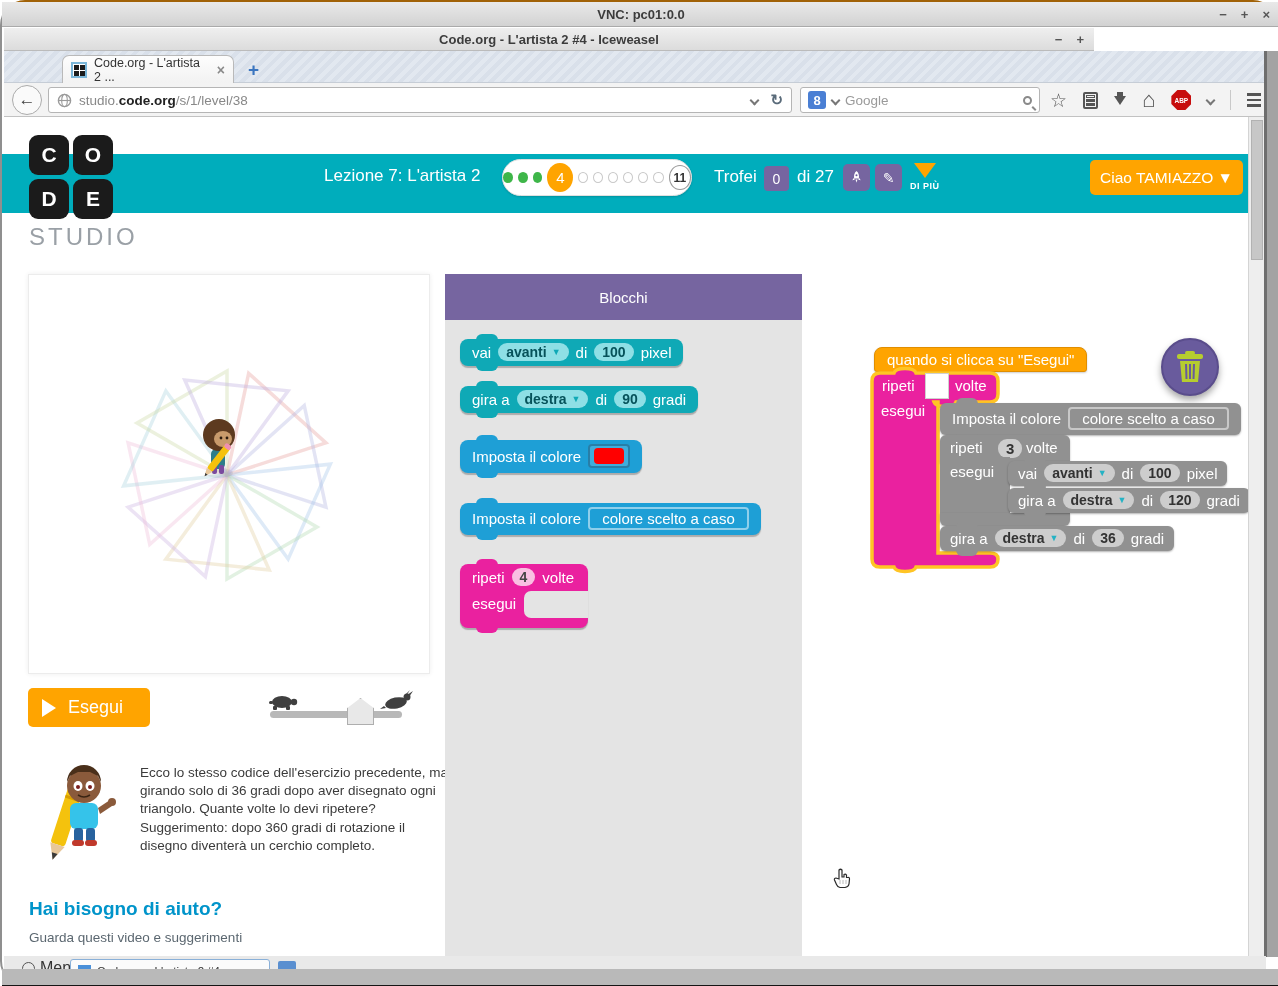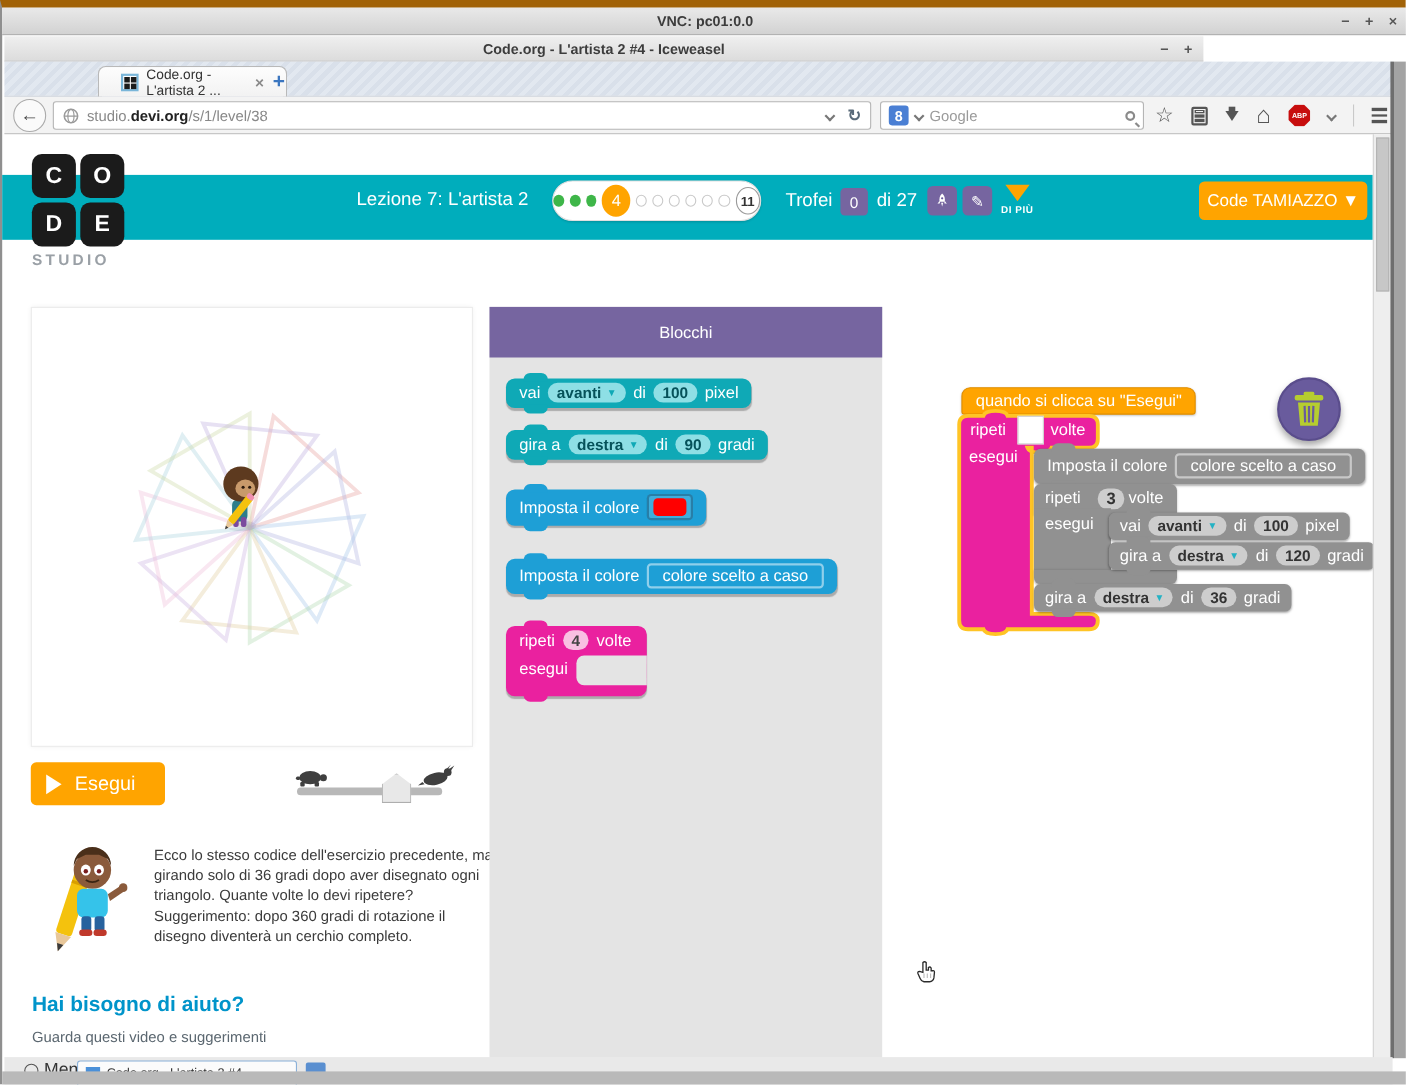--- a/index.html
+++ b/index.html
@@ -1,19 +1,19 @@
 <!DOCTYPE html>
 <html><head>
 <meta charset="utf-8">
 <style>
   * { margin:0; padding:0; box-sizing:border-box; }
   html,body { width:1278px; height:986px; overflow:hidden; background:#fff;
               font-family:"Liberation Sans", sans-serif; }
   #screen { position:relative; width:1278px; height:986px; background:#fff;
-            border-left:2px solid #8f8f8f; border-top:7px solid #a16207; }
+            border-left:2px solid #8f8f8f; border-top:2px solid #a16207;border-radius:25px; }
   .abs { position:absolute; }
 
   
   .vnc-titlebar { left:0; top:0; width:1278px; height:25px;
     background:linear-gradient(#e9e9e9,#d2d2d2); border-bottom:1px solid #aaa;
     display:flex; align-items:center; justify-content:center;
     font-size:13px; font-weight:bold; color:#3c3c3c; }
   .app-titlebar { left:2px; top:26px; width:1090px; height:23px;
     background:linear-gradient(#efefef,#dcdcdc); border-bottom:1px solid #bbb;
     display:flex; align-items:center; justify-content:center;
@@ -21,22 +21,22 @@
   .win-controls { position:absolute; right:10px; top:0; height:100%;
     display:flex; gap:14px; align-items:center; font-size:13px; color:#555; font-weight:bold;}
   .win-controls span { cursor:default; }
 
   
   .tabstrip { left:2px; top:49px; width:1262px; height:32px;
     background:repeating-linear-gradient(135deg,#e2e8f0 0 4px,#d9e0ea 4px 8px);
     border-bottom:1px solid #c6cdd6; }
   .tab { position:absolute; left:58px; top:4px; width:172px; height:28px;
     background:linear-gradient(#fdfdfd,#f2f2f2); border:1px solid #b9b9b9; border-bottom:none;
-    border-radius:7px 7px 0 0; display:flex; align-items:center; gap:7px; padding:0 20px;
-    font-size:12.5px; color:#333;margin-left:27px; }
+    border-radius:7px 7px 0 0; display:flex; align-items:center; gap:7px; padding:0 8px;
+    font-size:12.5px; color:#333; }
   .favicon { width:16px; height:16px; background:#fff; border:2px solid #7ab6d9;
     display:grid; grid-template-columns:5px 5px; grid-template-rows:5px 5px; gap:1px;
     padding:1px; }
   .favicon i { background:#1b1b1b; }
   .tab-close { margin-left:auto; color:#8a8a8a; font-size:14px; font-weight:bold; }
   .newtab { position:absolute; left:244px; top:8px; font-size:19px; font-weight:bold; color:#3b76c0; }
 
   
   .navbar { left:2px; top:81px; width:1262px; height:34px; background:#f3f3f3;
     border-bottom:1px solid #c2c2c2; display:flex; align-items:center; }
@@ -80,21 +80,21 @@
     background:#c7c7c7; border:1px solid #b2b2b2; }
   .right-border { left:1262px; top:49px; width:16px; height:906px;
     background:linear-gradient(90deg,#6e6e6e 0 3px,#a3a3a3 3px); }
 
   
   .teal-band { left:0; top:152px; width:1246px; height:59px; background:#00adbc; }
   .logo { left:27px; top:133px; width:88px; height:114px; }
   .logo-grid { display:grid; grid-template-columns:40px 40px; grid-template-rows:40px 40px; gap:4px; }
   .logo-tile { background:#1b1b1b; border-radius:9px; color:#fff; font-size:21px; font-weight:bold;
     display:flex; align-items:center; justify-content:center; }
-  .logo-sub { margin-top:4px; color:#9aa0a6; font-weight:bold; font-size:14px; letter-spacing:3px; }
+  .logo-sub { margin-top:4px; color:#9aa0a6; font-weight:normal; font-size:24px; letter-spacing:3px; }
   .lesson-title { left:322px; top:164px; color:#fff; font-size:17px; }
   .progress-pill { left:500px; top:157px; width:190px; height:37px; background:#fff;
     border:1px solid #e0e0e0; border-radius:19px; box-shadow:0 1px 2px rgba(0,0,0,.15);
     display:flex; align-items:center; justify-content:center; gap:5px; }
   .dot { width:11px; height:11px; border-radius:50%; }
   .dot.done { background:#3eb649; }
   .dot.empty { background:#fff; border:1.5px solid #c9c9c9; }
   .dot.current { width:29px; height:29px; background:#ffa400; color:#fff; font-size:15px;
     display:flex; align-items:center; justify-content:center; }
   .dot.last { width:25px; height:25px; background:#fff; border:1.5px solid #9a9a9a; color:#333;
@@ -222,21 +222,21 @@
 
   <div class="abs navbar">
     <div class="back-btn">←</div>
     <div class="urlbar">
       <svg width="15" height="15" viewBox="0 0 16 16">
         <circle cx="8" cy="8" r="6.5" fill="none" stroke="#9a9a9a" stroke-width="1.5"></circle>
         <ellipse cx="8" cy="8" rx="3" ry="6.5" fill="none" stroke="#9a9a9a" stroke-width="1.2"></ellipse>
         <line x1="1.5" y1="8" x2="14.5" y2="8" stroke="#9a9a9a" stroke-width="1.2"></line>
       </svg>
       <span>
-        <span class="url-gray">studio.</span><span class="url-dark">devi.org</span><span class="url-gray">/s/1/level/38</span>
+        <span class="url-gray">studio.</span><span class="url-dark">code.org</span><span class="url-gray">/s/1/level/38</span>
       </span>
       <span style="margin-left:auto;display:flex;align-items:center;gap:12px;">
         <span class="chev"></span>
         <span class="reload">↻</span>
       </span>
     </div>
     <div class="searchbar">
       <span class="gicon">8</span>
       <span class="chev"></span>
       <span>Google</span>
@@ -298,21 +298,21 @@
       <path d="M7 10 L9 10 L8 13.5 Z" fill="#fff"></path>
     </svg>
   </div>
   <div class="abs hdr-btn" style="left:873px;top:162px;">
     <span>✎</span>
   </div>
 
   <div class="abs dipiu-tri"></div>
   <div class="abs dipiu-label">DI PIÙ</div>
 
-  <div class="abs user-btn">Code TAMIAZZO ▼</div>
+  <div class="abs user-btn">Ciao TAMIAZZO ▼</div>
 
   <div class="abs canvas">
     <svg width="400" height="398" viewBox="0 0 400 398">
       <g id="pinwheel" transform="translate(198,200) rotate(-18)">
           <polygon points="0,0 104,0 52,-90" transform="rotate(0)" fill="none" stroke="#e8a3a0" stroke-width="3.5" opacity="0.38"></polygon>
           <polygon points="0,0 104,0 52,-90" transform="rotate(36)" fill="none" stroke="#b6b9e3" stroke-width="3.5" opacity="0.38"></polygon>
           <polygon points="0,0 104,0 52,-90" transform="rotate(72)" fill="none" stroke="#a9c7ea" stroke-width="3.5" opacity="0.38"></polygon>
           <polygon points="0,0 104,0 52,-90" transform="rotate(108)" fill="none" stroke="#b2d9b4" stroke-width="3.5" opacity="0.38"></polygon>
           <polygon points="0,0 104,0 52,-90" transform="rotate(144)" fill="none" stroke="#e3cfa3" stroke-width="3.5" opacity="0.38"></polygon>
           <polygon points="0,0 104,0 52,-90" transform="rotate(180)" fill="none" stroke="#cdb6e3" stroke-width="3.5" opacity="0.38"></polygon>

